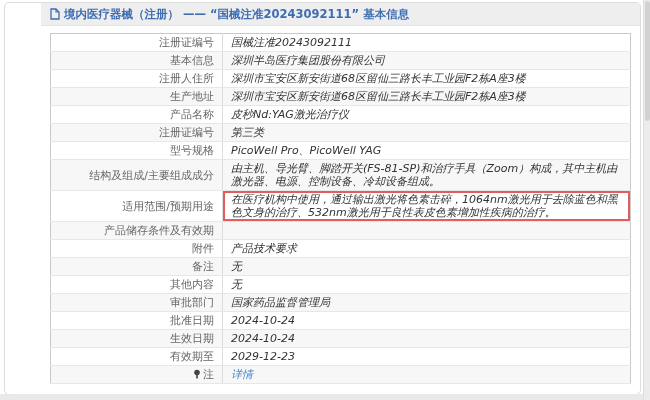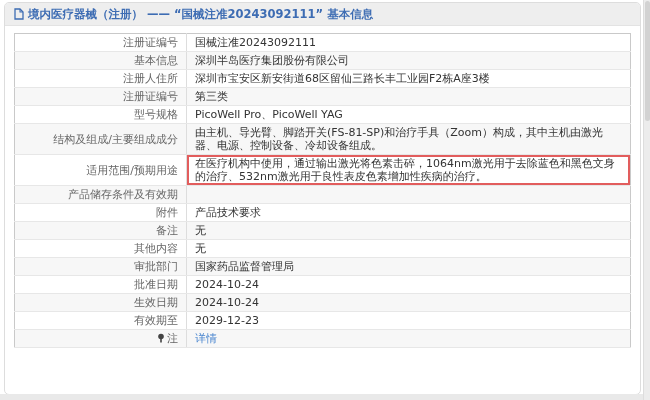--- a/index.html
+++ b/index.html
@@ -18,20 +18,21 @@
     background: #ececec; border-left: 1px solid #ddd;
   }
   .scrollbar-thumb {
     position: absolute; top: 1px; left: 1px; width: 5px; height: 120px;
     background: #d2d2d2; border-radius: 3px;
   }
   .card {
     position: absolute; left: 4px; top: 2px; width: 637px; height: 393px;
     background: #fff; border: 1px solid #ddd; border-radius: 5px;
     overflow: hidden;
+    padding-left: 36px;
   }
   .header-bar {
     background: #eeeeee; height: 23px; display: flex; align-items: center;
     padding: 0 9px; border-bottom: 1px solid #e3e3e3;
   }
   .page-title {
     color: #3d6cb3; font-size: 11.5px; font-weight: 700;
     display: flex; align-items: center; gap: 4px; white-space: nowrap;
   }
   .doc-icon { display: inline-block; width: 10px; height: 12px; flex: 0 0 auto; }
@@ -43,21 +44,21 @@
   table.info-table tr { background: #ffffff; }
   table.info-table tr:nth-child(even) { background: #f7f7f7; }
   table.info-table td {
     border-bottom: 1px solid #e7e7e7;
     padding: 2px 8px; line-height: 13px; vertical-align: middle;
   }
   td.cell-label {
     width: 172px; text-align: right; color: #666;
     border-right: 1px solid #ddd;
   }
-  td.cell-value { color: #333; padding-left: 10px; }
+  td.cell-value { color: #333; padding-left: 10px; font-style: italic; }
   td.cell-value.highlight {
     box-shadow: inset 0 0 0 2px #e25d5d;
   }
   .detail-link { color: #4a86cf; cursor: pointer; }
   .note-icon { display: inline-block; width: 8px; height: 10px; vertical-align: -1px; margin-right: 2px; }
 </style>
 </head>
 <body>
 
 <div class="card">
@@ -80,20 +81,28 @@
     <td class="cell-label">注册证编号</td>
     <td class="cell-value">国械注准20243092111</td>
   </tr>
           <tr>
     <td class="cell-label">基本信息</td>
     <td class="cell-value">深圳半岛医疗集团股份有限公司</td>
   </tr>
           <tr>
     <td class="cell-label">注册人住所</td>
     <td class="cell-value">深圳市宝安区新安街道68区留仙三路长丰工业园F2栋A座3楼</td>
+  </tr>
+          <tr>
+    <td class="cell-label">生产地址</td>
+    <td class="cell-value">深圳市宝安区新安街道68区留仙三路长丰工业园F2栋A座3楼</td>
+  </tr>
+          <tr>
+    <td class="cell-label">产品名称</td>
+    <td class="cell-value">皮秒Nd:YAG激光治疗仪</td>
   </tr>
           <tr>
     <td class="cell-label">注册证编号</td>
     <td class="cell-value">第三类</td>
   </tr>
           <tr>
     <td class="cell-label">型号规格</td>
     <td class="cell-value">PicoWell Pro、PicoWell YAG</td>
   </tr>
           <tr>

